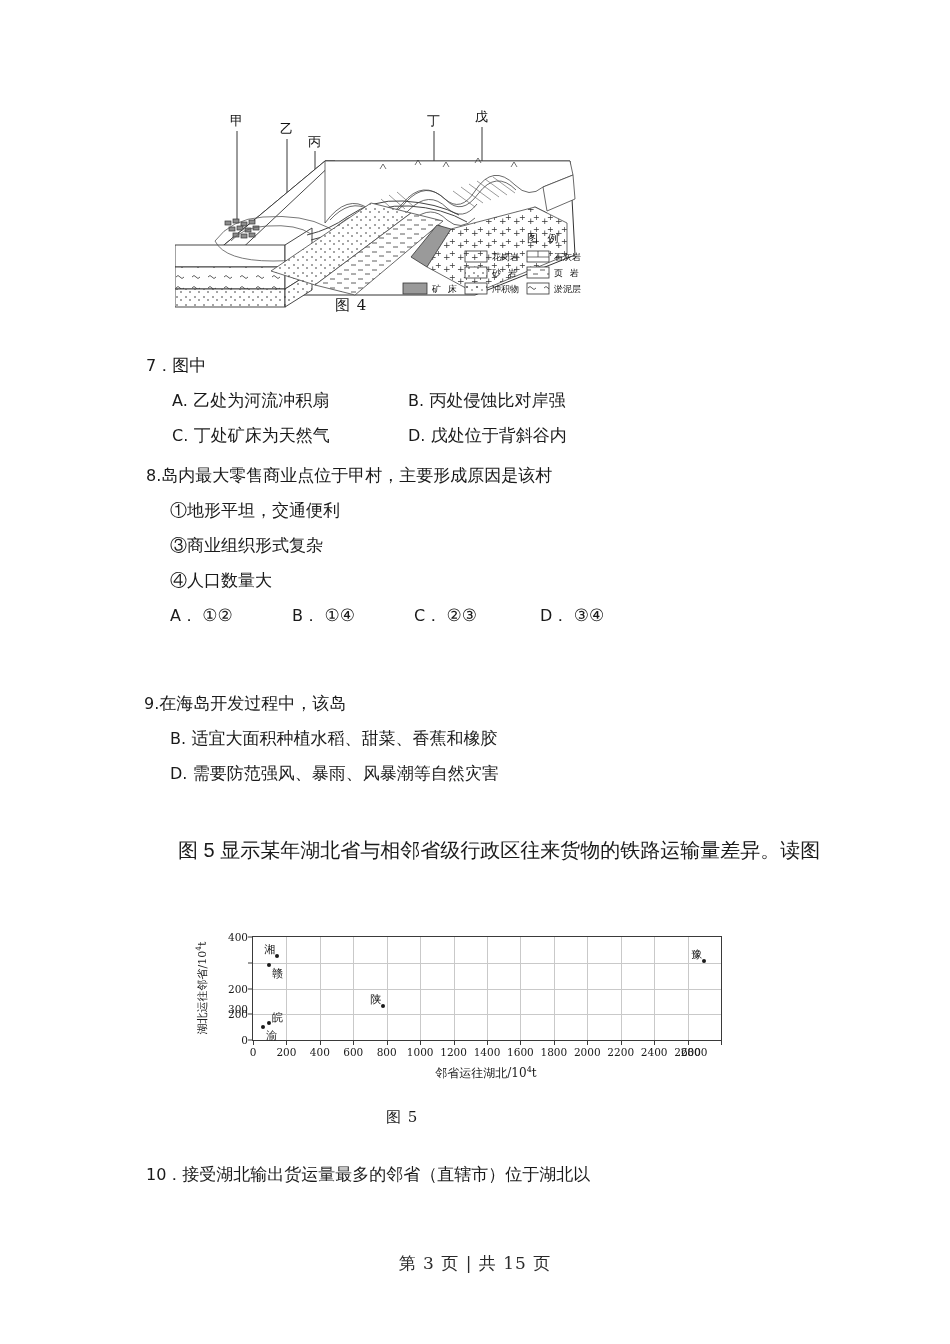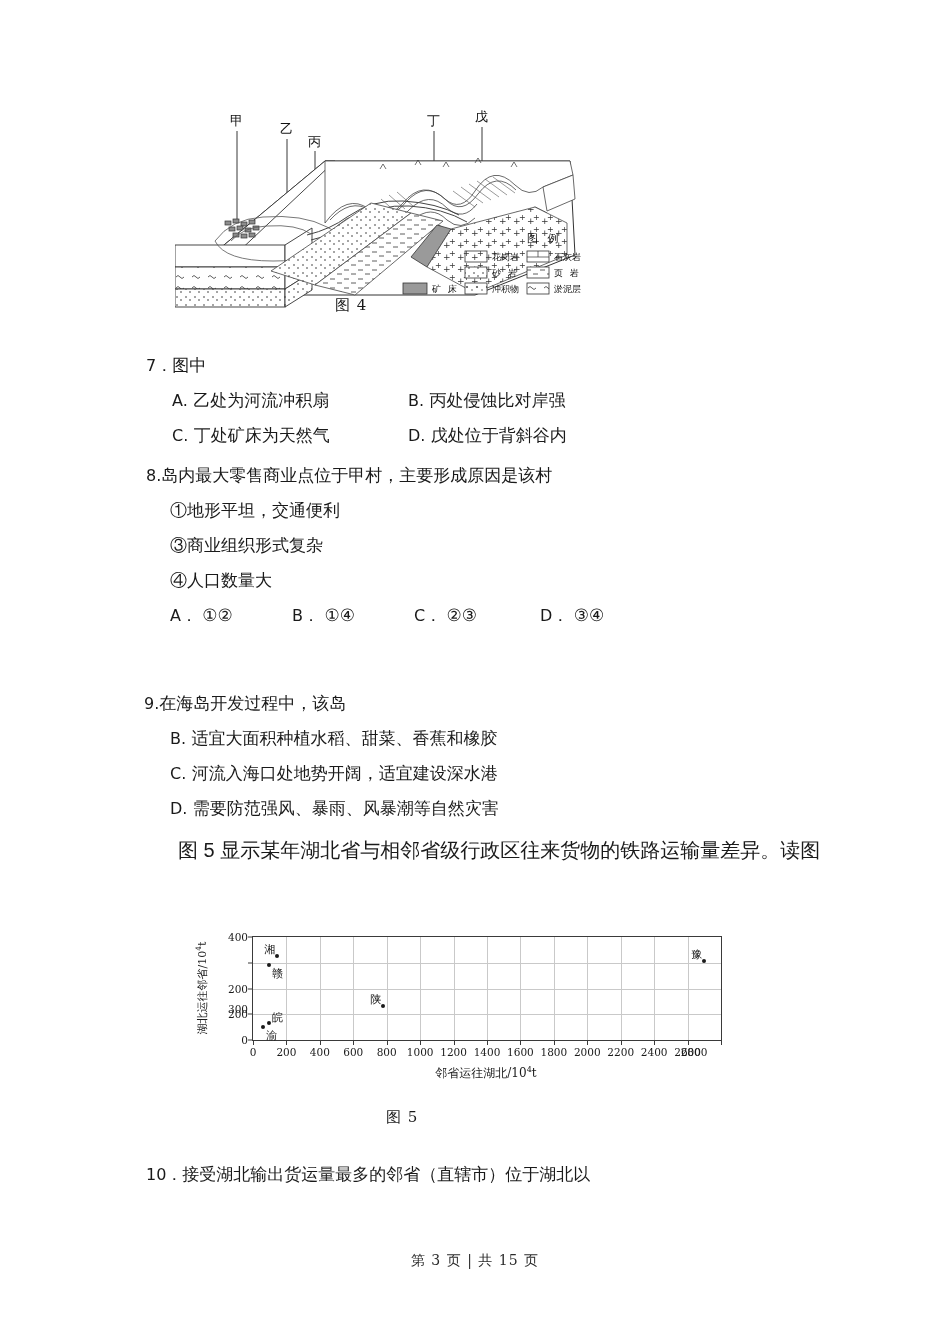--- a/index.html
+++ b/index.html
@@ -68,21 +68,21 @@
             font-family:"DejaVu Serif","Liberation Serif",serif; font-size:12px;
             white-space:nowrap; }
   sup { font-size:0.68em; vertical-align:super; }
 
   
   .q10 { position:absolute; left:146px; top:1163px;
          font-family:"DejaVu Serif","Liberation Serif",serif; font-size:17px; }
 
   
   .footer { position:absolute; left:0; top:1252px; width:950px; text-align:center;
-            font-family:"DejaVu Serif","Liberation Serif",serif; font-size:14px;
+            font-family:"DejaVu Serif","Liberation Serif",serif; font-size:17px;
             color:#2a2a2a; letter-spacing:1px; }
 
   
 </style>
 </head>
 <body>
 
 <div class="page">
 
   <div class="fig4-wrap">
@@ -302,24 +302,20 @@
     </div>
   </div>
 
   <div class="qblock" style="left:144px; top:678px;margin-top:8px;">
     <div class="qline">
       <span class="qnum">9.</span><span>在海岛开发过程中，该岛</span>
     </div>
     <div class="qline indent1">
       <span class="optlbl">B.</span>
       <span>适宜大面积种植水稻、甜菜、香蕉和橡胶</span>
-    </div>
-    <div class="qline indent1">
-      <span class="optlbl">C.</span>
-      <span>河流入海口处地势开阔，适宜建设深水港</span>
     </div>
     <div class="qline indent1">
       <span class="optlbl">D.</span>
       <span>需要防范强风、暴雨、风暴潮等自然灾害</span>
     </div>
   </div>
 
   <div class="intro">
     <div class="l1">图 5 显示某年湖北省与相邻省级行政区往来货物的铁路运输量差异。读图</div>
   </div>

